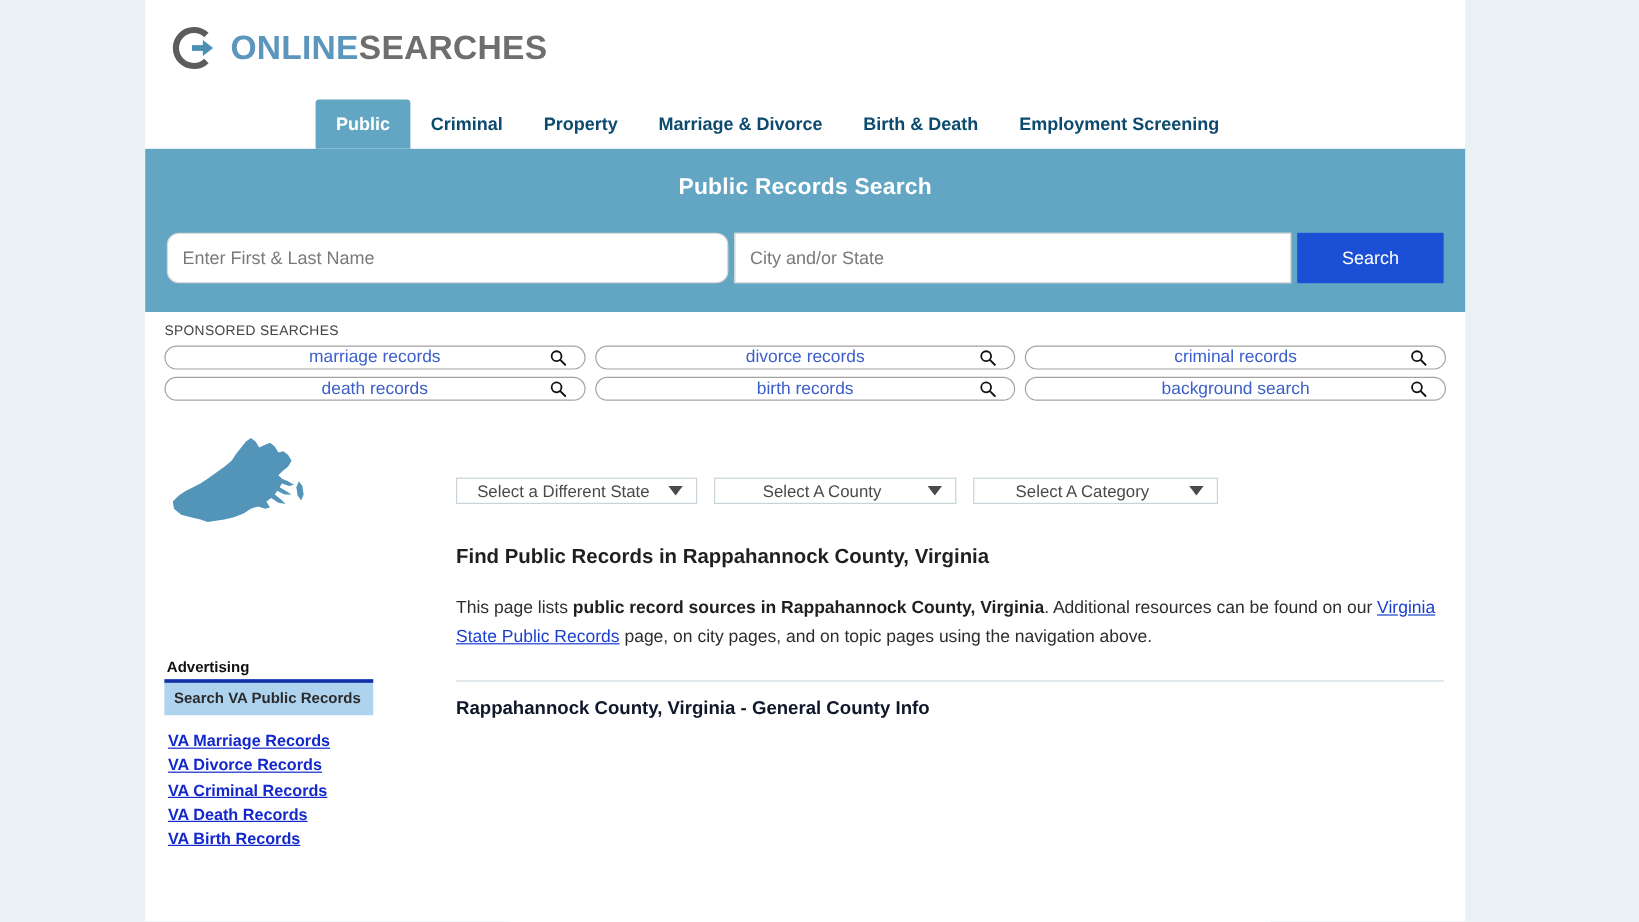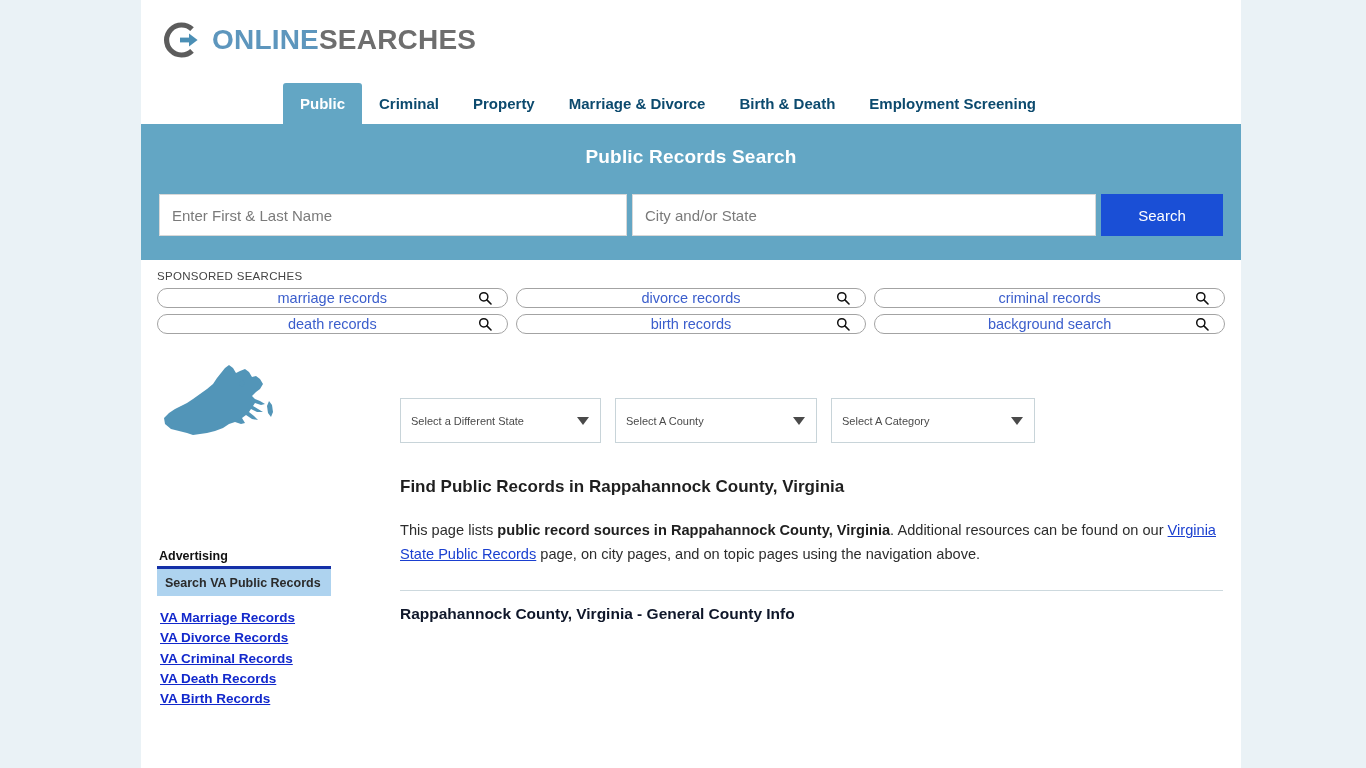--- a/index.html
+++ b/index.html
@@ -11,21 +11,21 @@
     background: #eaf2f6;
     font-family: "Liberation Sans", sans-serif;
   }
   #page {
     position: relative;
     width: 1366px; height: 768px;
     background: #eaf2f6;
   }
   .content {
     position: absolute;
-    left: 141px; top: 0;
+    left: 121px; top: 0;
     width: 1100px;
     min-height: 768px;
     background: #ffffff;
   }
 
   
   .header {
     height: 83px;
     padding: 16px 0 0 19px;
   }
@@ -87,21 +87,21 @@
     height: 42px;
     border: 1px solid #d8d8d8;
     background: #fff;
     font-size: 15px;
     color: #333;
     padding: 0 12px;
     outline: none;
     font-family: "Liberation Sans", sans-serif;
   }
   .searchrow input::placeholder { color: #7a7a7a; opacity: 1; }
-  .inp-name { flex: 0 0 468px; margin-right: 5px; }
+  .inp-name { flex: 0 0 468px; margin-right: 5px; border-radius: 10px; }
   .inp-city { flex: 1 1 auto; margin-right: 5px; }
   .search-btn {
     flex: 0 0 122px;
     height: 42px;
     background: #1a4fd6;
     color: #ffffff;
     border: none;
     font-size: 15px;
     font-family: "Liberation Sans", sans-serif;
     cursor: pointer;
@@ -201,30 +201,31 @@
   }
 
   
   .select-row {
     display: flex;
     gap: 14px;
     margin: 42px 0 0 2px;
   }
   .sel {
     position: relative;
-    height: 45px;
+    height: 22px;
     border: 1px solid #c8d4d9;
     background: #fff;
     display: flex;
     align-items: center;
     padding: 0 32px 0 10px;
-    font-size: 11px;
+    font-size: 14px;
     color: #4a4a4a;
     cursor: pointer;
     white-space: nowrap;
+    justify-content: center;
   }
   .sel-state { width: 201px; }
   .sel-county { width: 202px; }
   .sel-category { width: 204px; }
   .sel-caret {
     position: absolute;
     right: 11px; top: 50%;
     transform: translateY(-50%);
     width: 0; height: 0;
     border-left: 6px solid transparent;

